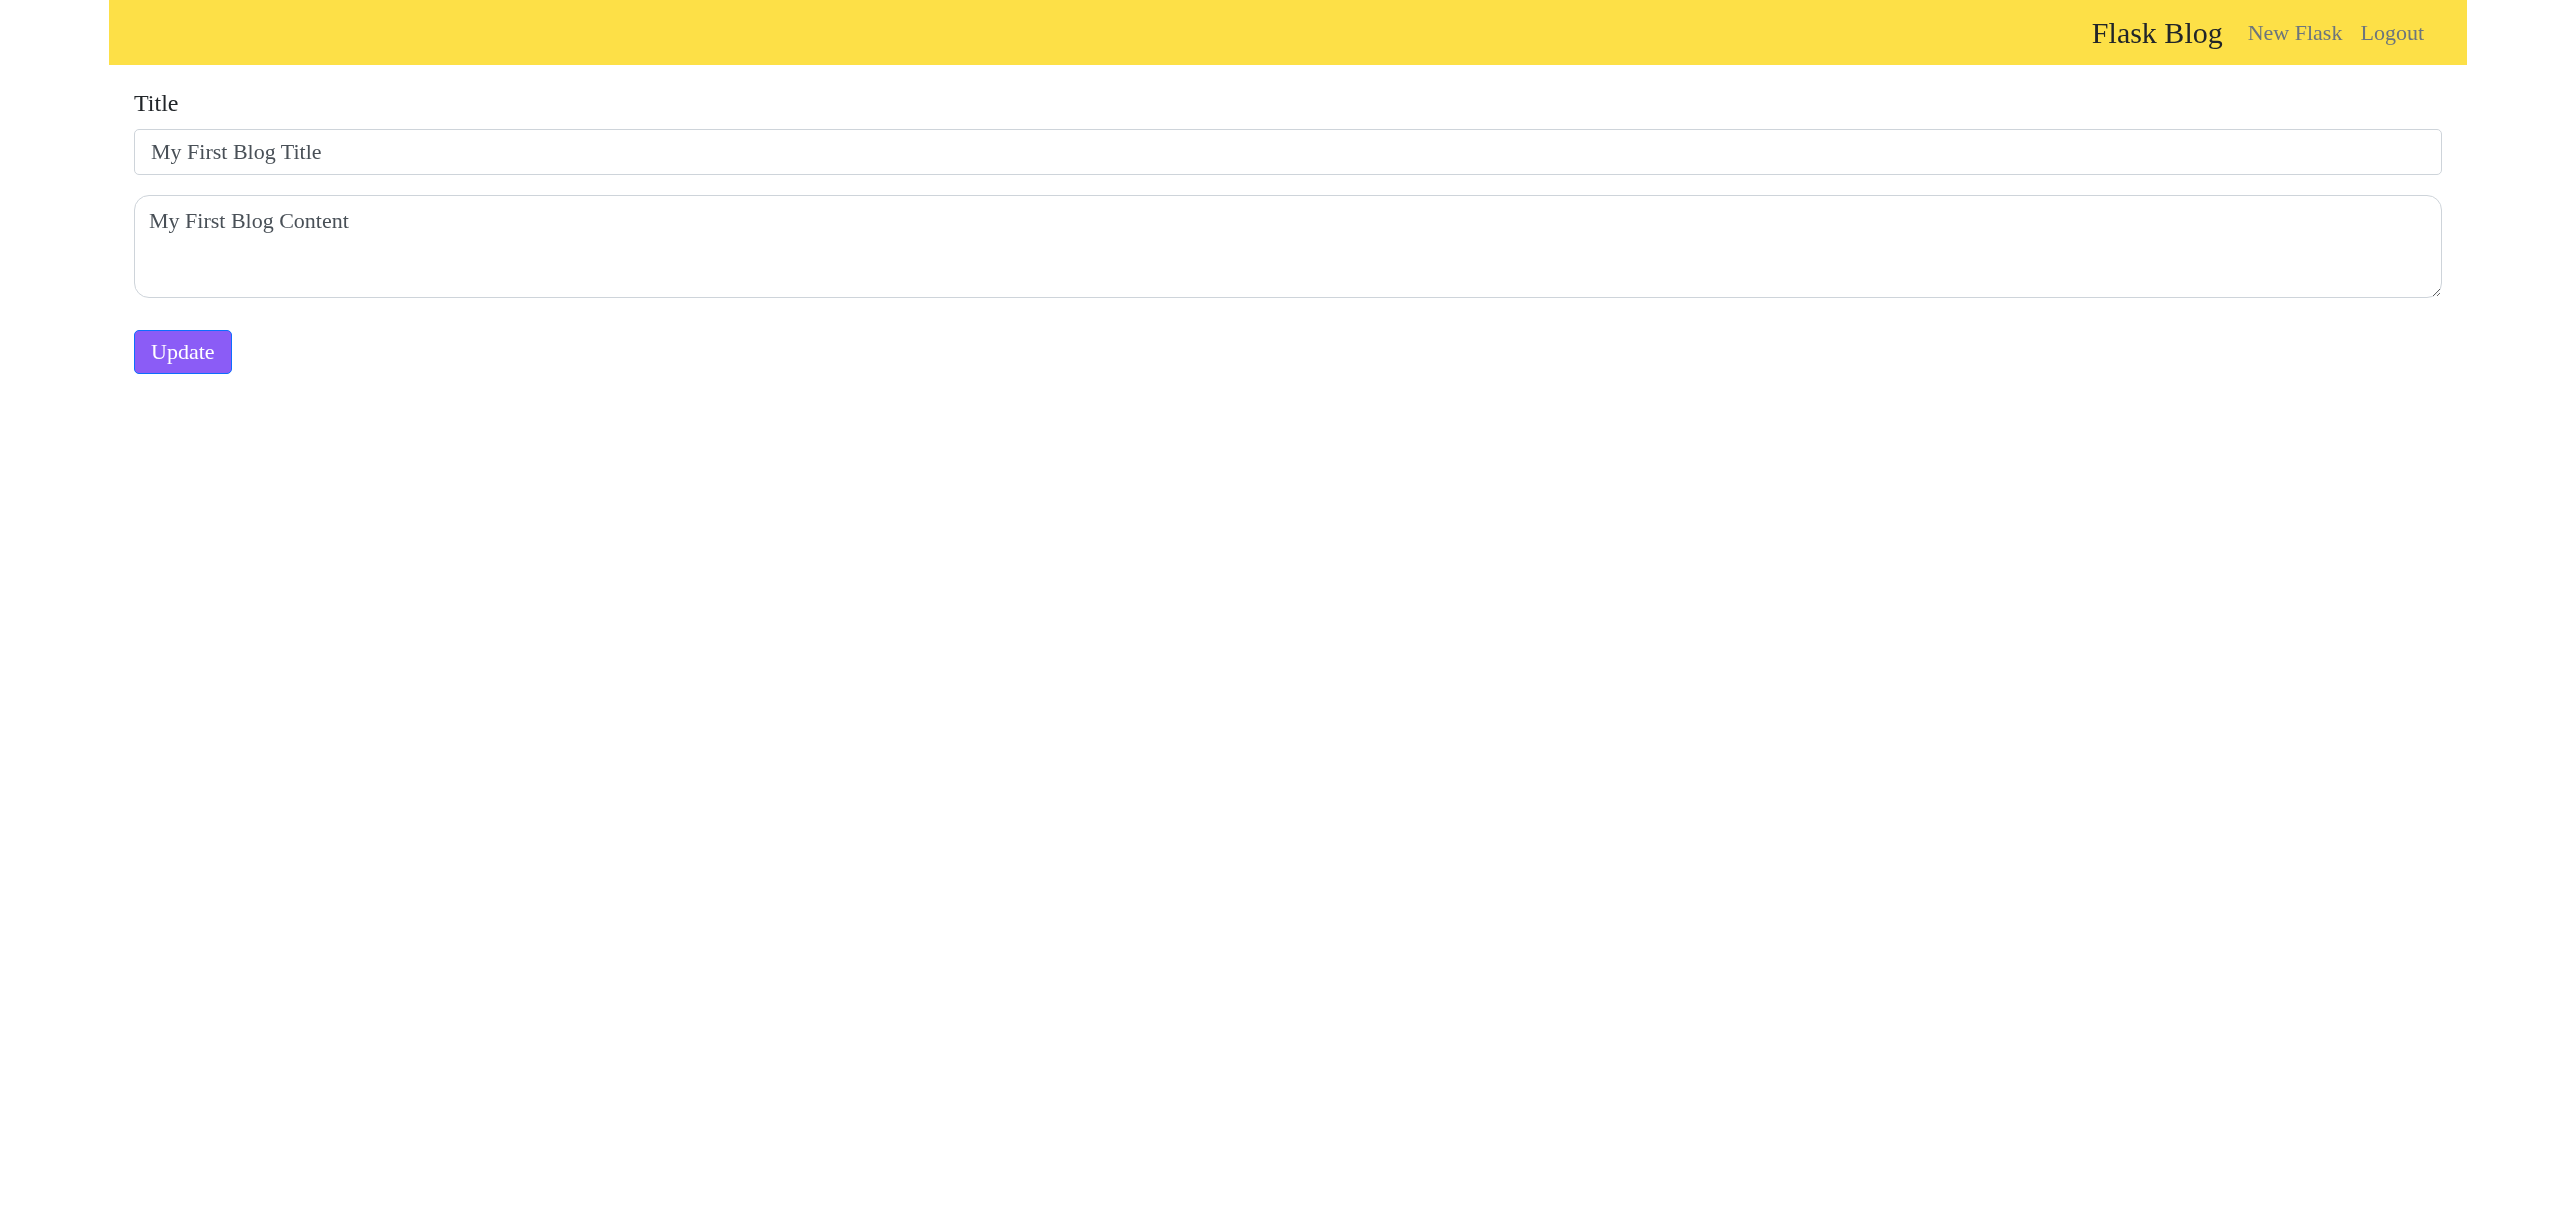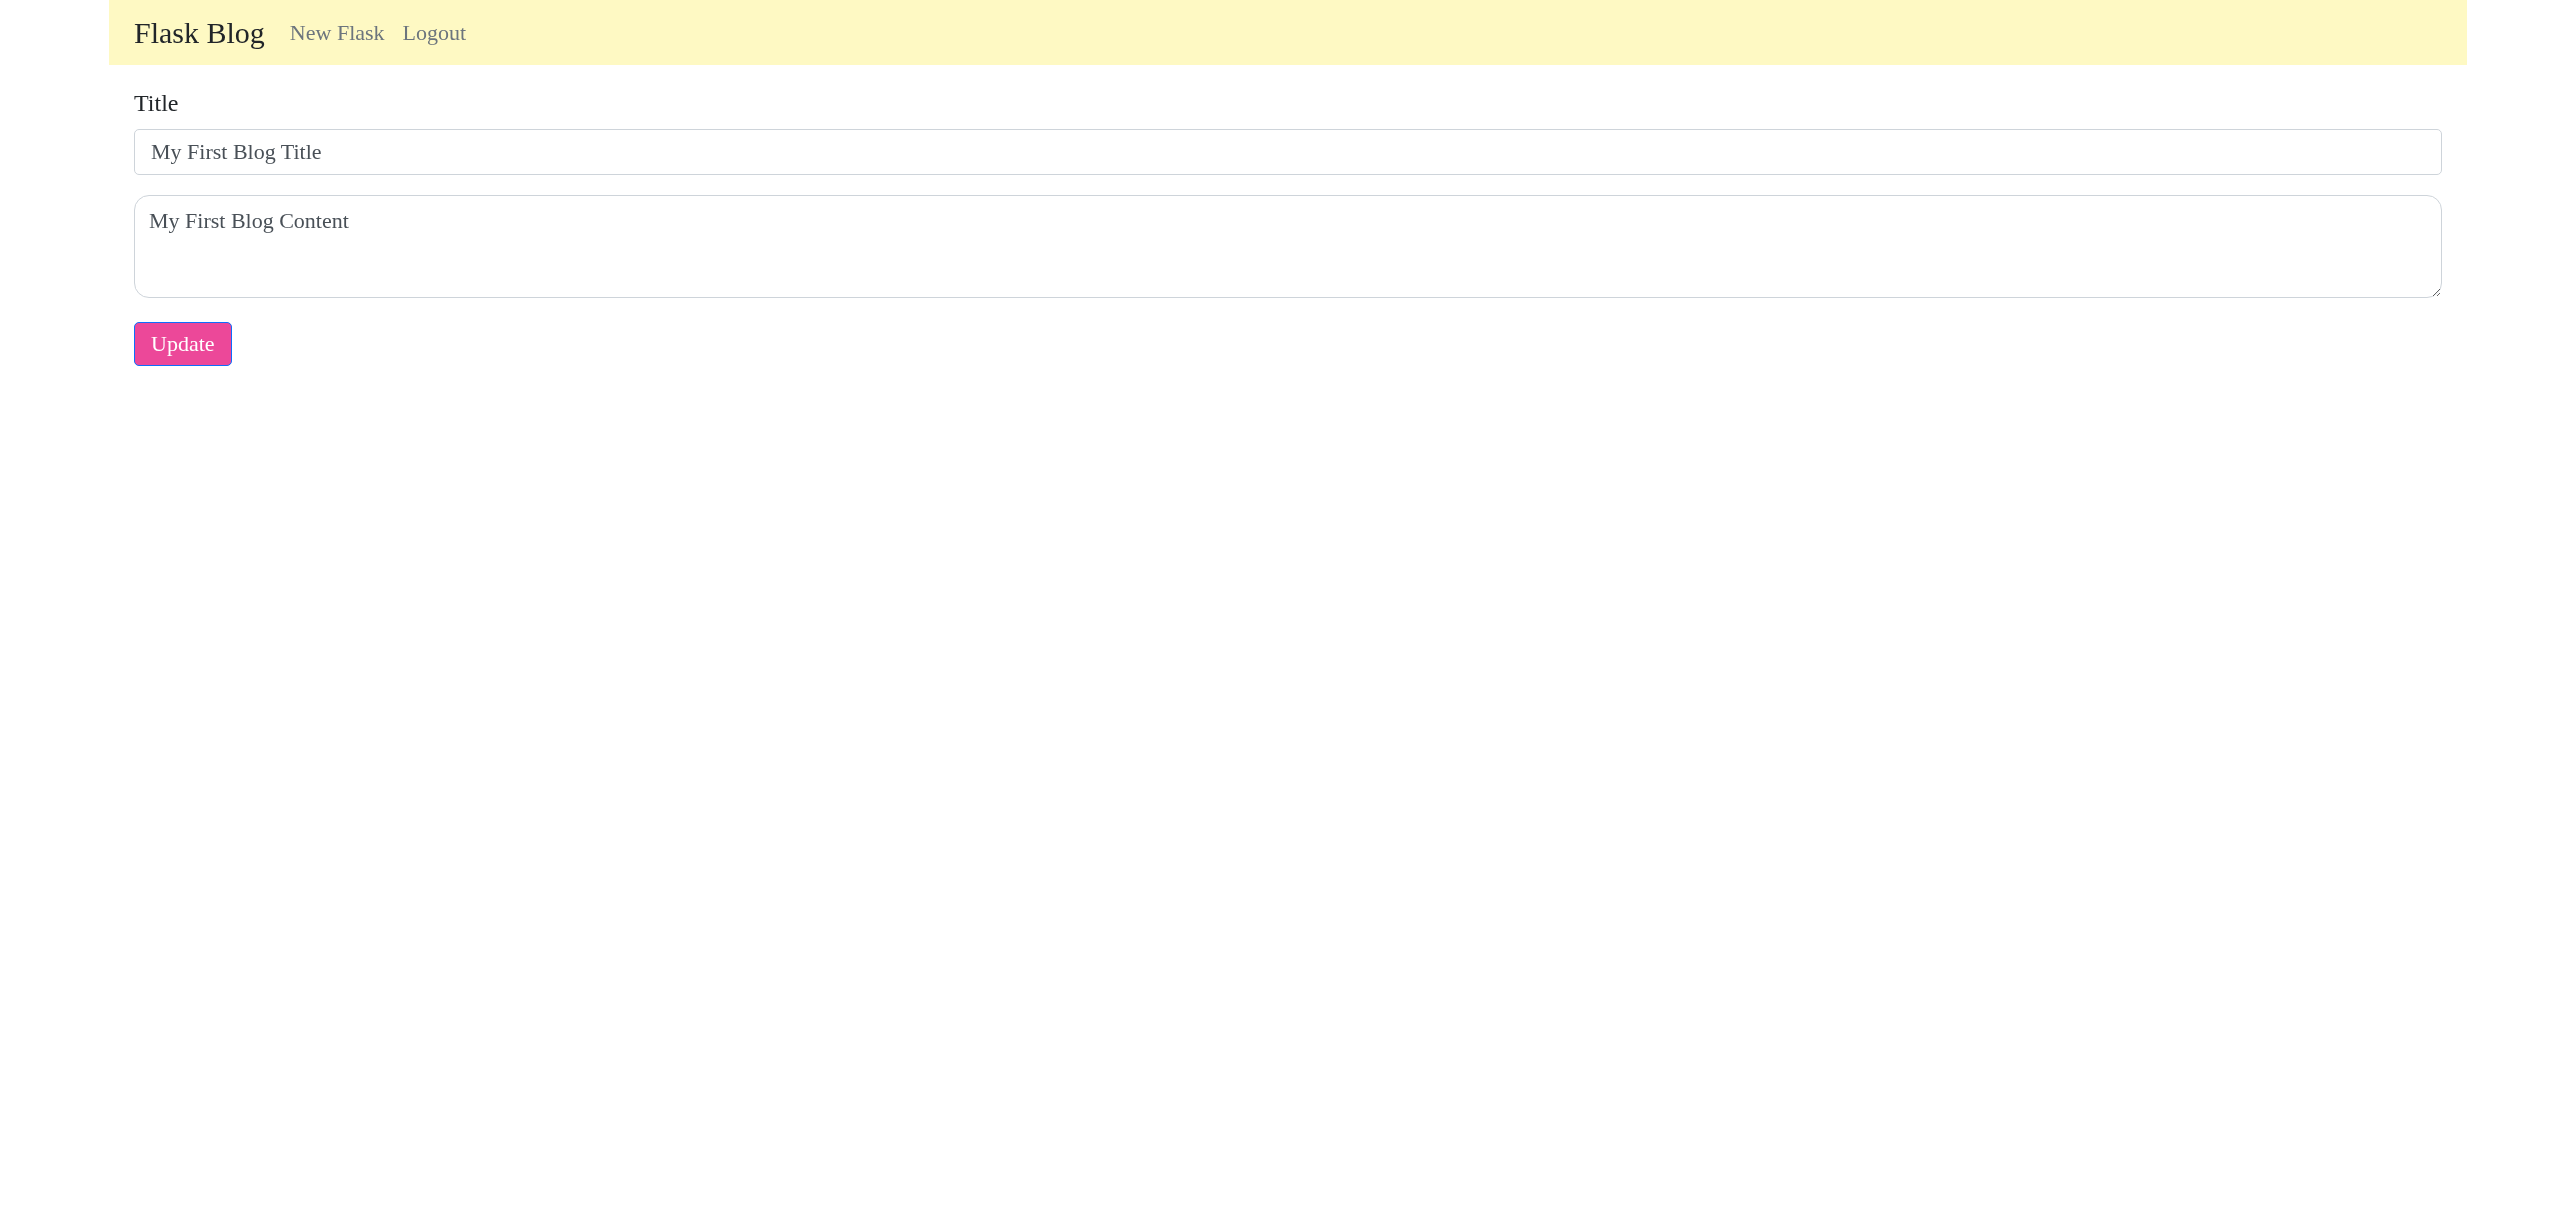--- a/index.html
+++ b/index.html
@@ -10,25 +10,26 @@
     body {
       font-family: 'Brush Script MT', 'Lucida Handwriting', cursive;
       background: #ffffff;
       color: #212529;
     }
     .page-wrapper {
       width: 100%;
       padding: 0 109px;
     }
     .navbar {
-      background: #fef9c3;
+      background: #fde047;
       display: flex;
       align-items: center;
       padding: 10px 25px;
       height: 65px;
+      justify-content: flex-end;
     }
     .navbar-brand {
       font-size: 30px;
       color: #212529;
       margin-right: 25px;
       font-weight: 500;
     }
     .nav-link {
       font-size: 22px;
       color: #6c757d;
@@ -66,26 +67,27 @@
       border: 1px solid #ced4da;
       border-radius: 15px;
       color: #495057;
       line-height: 1.5;
       height: 103px;
       resize: both;
     }
     .btn-primary {
       font-family: inherit;
       font-size: 22px;
-      background: #ec4899;
+      background: #8b5cf6;
       color: #ffffff;
       border: 1px solid #0d6efd;
       border-radius: 5px;
       padding: 8px 16px;
       cursor: pointer;
+      margin-top: 8px;
     }
   </style>
 </head>
 <body>
 
 <div class="page-wrapper">
   <nav class="navbar">
     <span class="navbar-brand">Flask Blog</span>
     <span class="nav-link">New Flask</span>
     <span class="nav-link">Logout</span>

